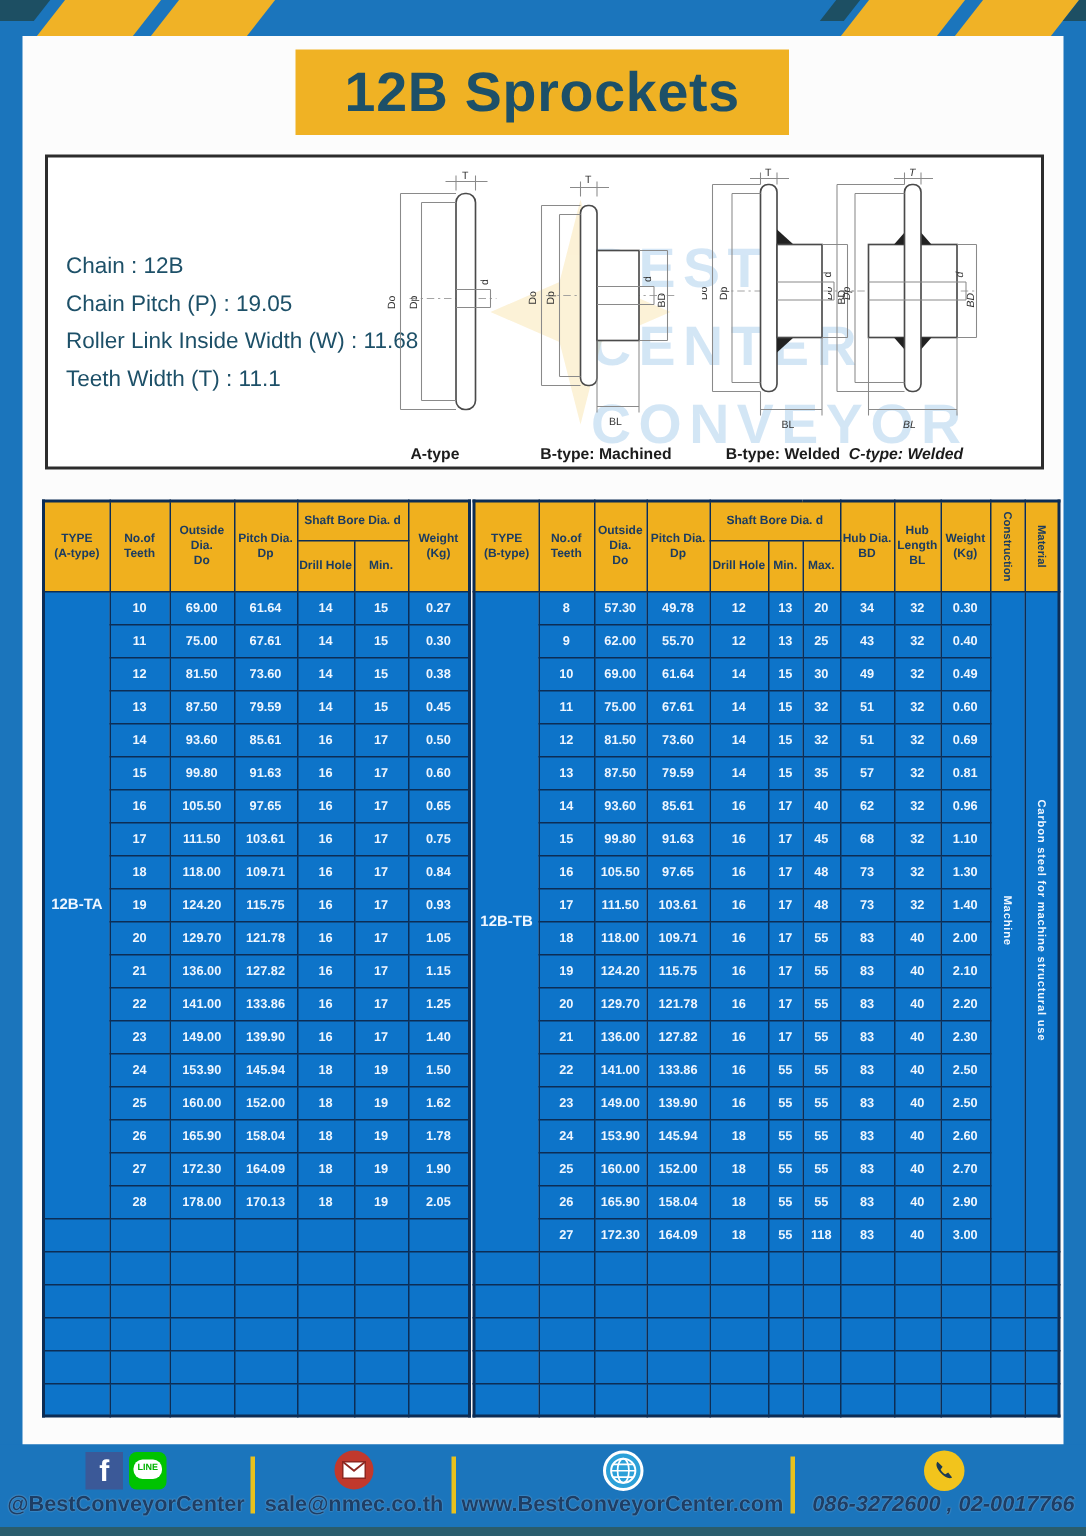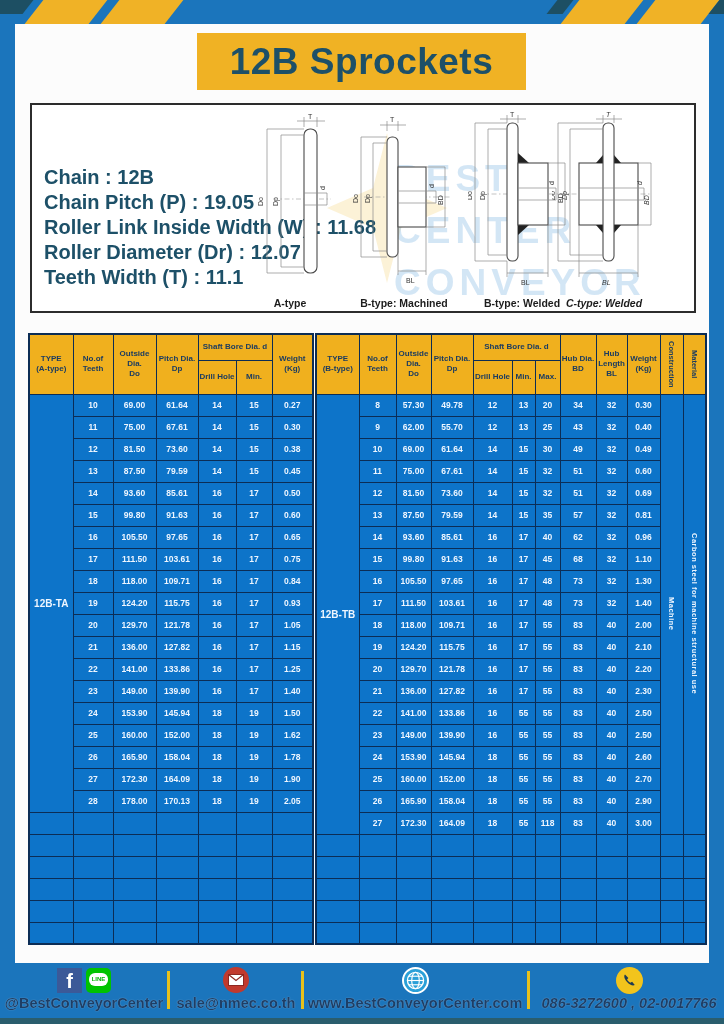--- a/index.html
+++ b/index.html
@@ -20,21 +20,21 @@
                display:flex; align-items:center; justify-content:center; }
   .title-box span { font-size:37px; font-weight:bold; color:#1d5068; letter-spacing:0.5px; }
 
   
   .info-box { position:absolute; left:15px; top:79px; width:666px; height:210px; background:#ffffff;
               border:2px solid #2c2c2c; overflow:hidden; }
   .wm-star { position:absolute; left:295px; top:28px; opacity:.45; }
   .wm-text { position:absolute; left:362px; top:48px; width:300px; opacity:.22; color:#3d8fd4;
              font-weight:bold; font-size:37px; letter-spacing:5px; line-height:52px; }
   .specs { position:absolute; left:12px; top:60px; }
-  .spec-line { font-size:20px; font-weight:bold; color:#1d5068; line-height:25px; white-space:nowrap; }
+  .spec-line { font-size:15px; font-weight:normal; color:#1d5068; line-height:25px; white-space:nowrap; }
 
   .fig { position:absolute; top:6px; height:198px; }
   .fig svg { display:block; }
   .fig .fig-label { position:absolute; left:0; right:0; bottom:0; text-align:center;
                     font-size:10.5px; font-weight:bold; color:#1c1c1c; white-space:nowrap; }
   .shape { fill:#ffffff; stroke:#4a4a4a; stroke-width:1.1; }
   .weld { fill:#222; stroke:none; }
   .dim { stroke:#8a8a8a; stroke-width:0.7; fill:none; }
   .cline { stroke:#9a9a9a; stroke-width:0.6; stroke-dasharray:5 2.5 1.5 2.5; }
   .dlab { font-size:7px; fill:#333; font-family:"Liberation Sans",sans-serif; }
@@ -98,21 +98,20 @@
       <div class="wm-text">
         <div>BEST</div>
         <div>CENTER</div>
         <div>CONVEYOR</div>
       </div>
 
       <div class="specs" id="specs">
           <div class="spec-line">Chain : 12B</div>
           <div class="spec-line">Chain Pitch (P) : 19.05</div>
           <div class="spec-line">Roller Link Inside Width (W) : 11.68</div>
-          <div class="spec-line">Roller Diameter (Dr) : 12.07</div>
           <div class="spec-line">Teeth Width (T) : 11.1</div>
         </div>
 
       <div class="fig" style="left:320px; width:104px;">
         <svg width="104" height="180" viewBox="0 0 104 180">
           <line class="dim" x1="35" y1="20" x2="35" y2="10"></line>
             <line class="dim" x1="46" y1="20" x2="46" y2="10"></line>
           <line class="dim" x1="28" y1="14" x2="54" y2="14"></line>
           <text class="dlab" x="38" y="11">T</text>
           <line class="cline" x1="12" y1="86" x2="98" y2="86"></line>

